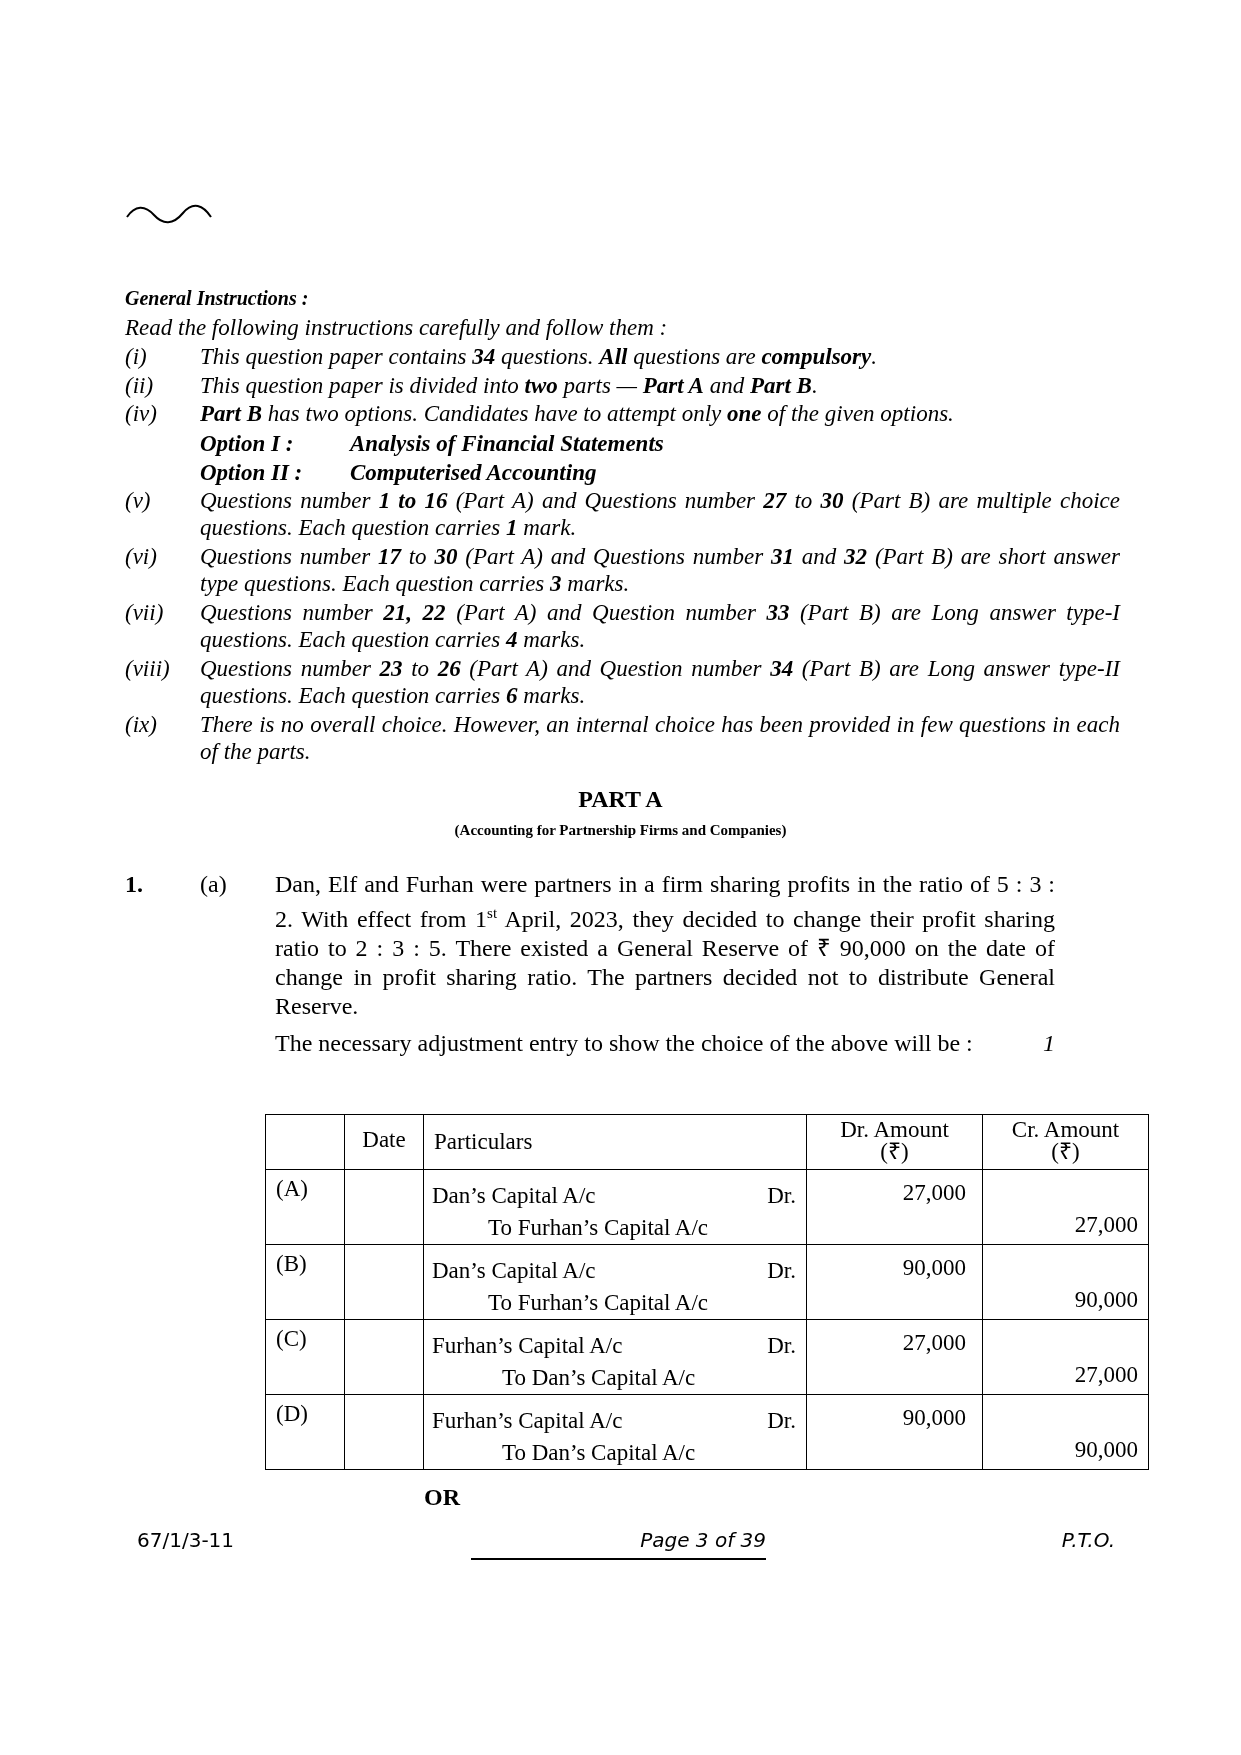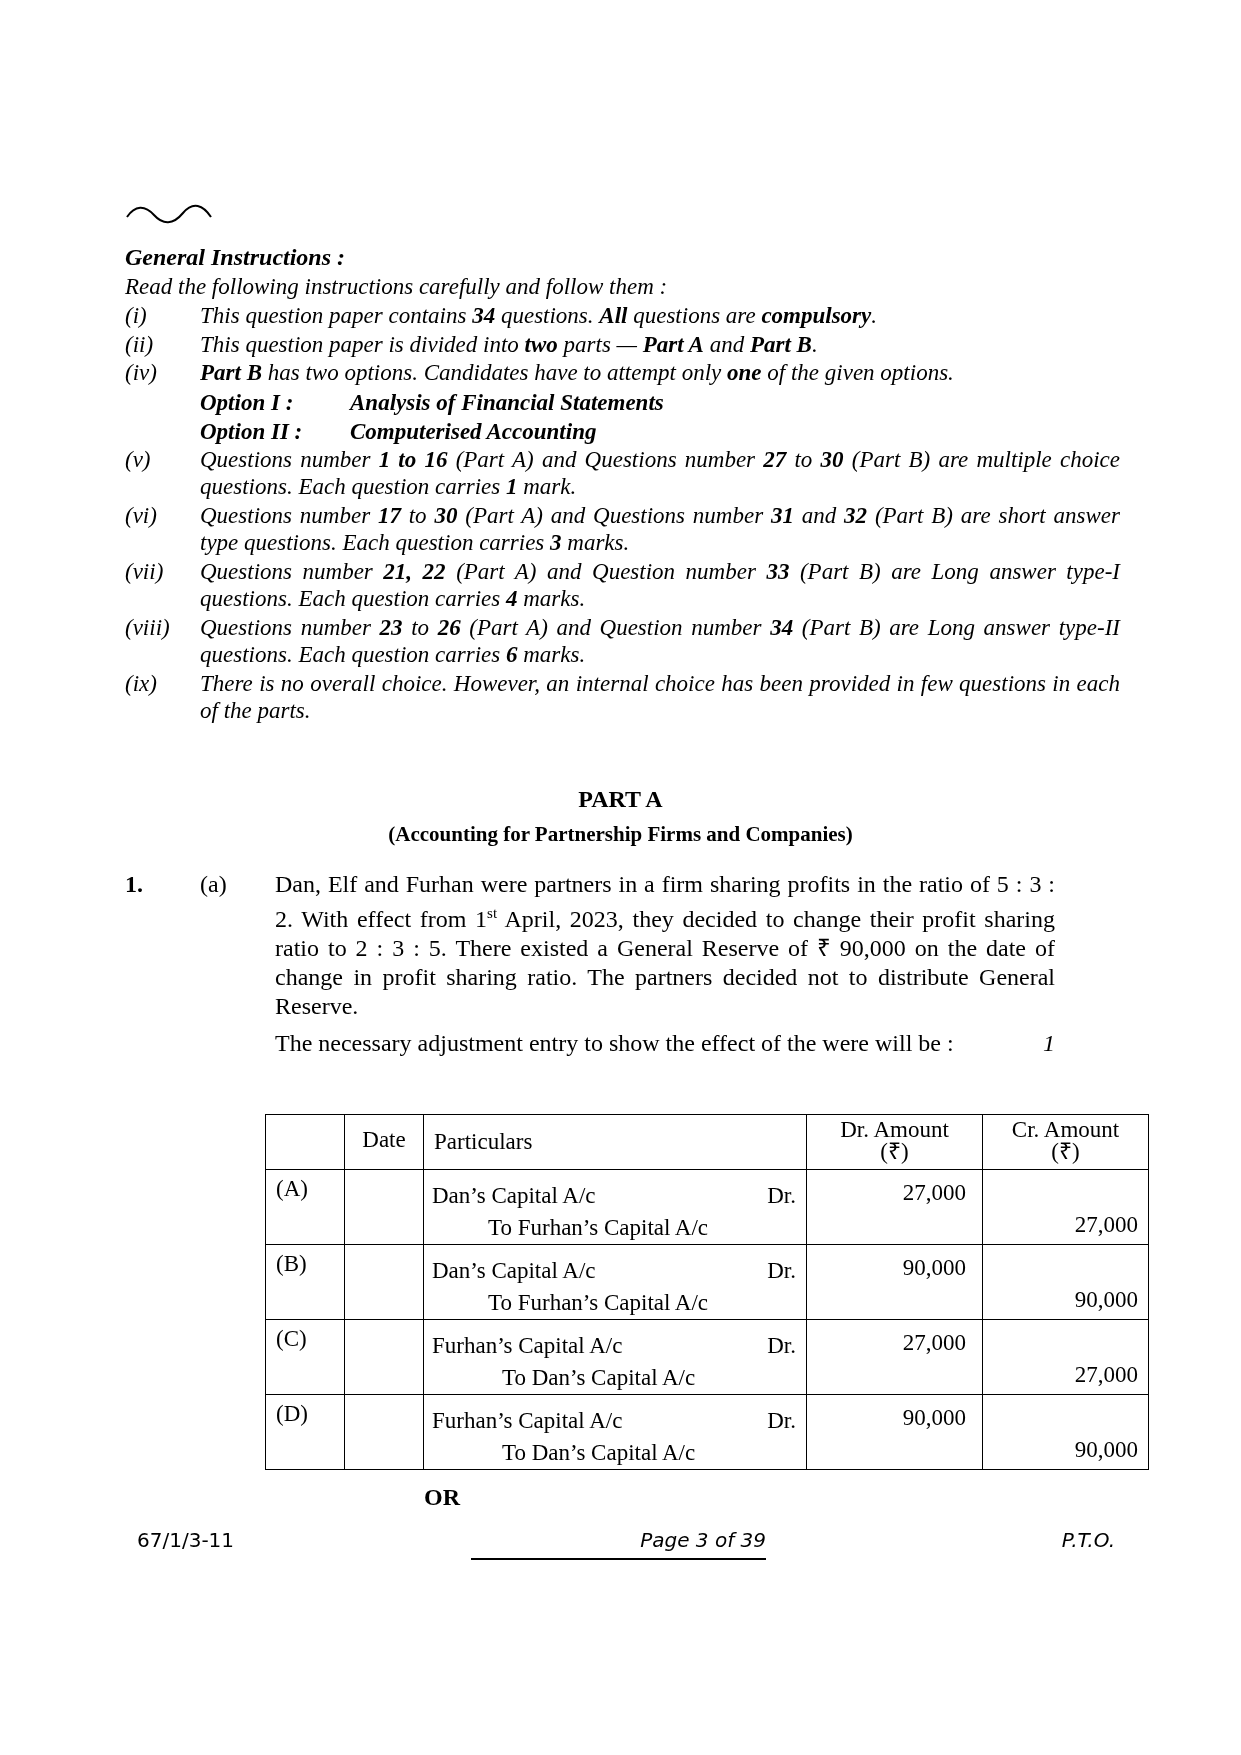--- a/index.html
+++ b/index.html
@@ -1,29 +1,29 @@
 <!DOCTYPE html>
 <html><head>
 <meta charset="utf-8">
 <style>
   html, body { margin: 0; padding: 0; background: #ffffff; }
   body { width: 1241px; height: 1755px; position: relative; overflow: hidden; color: #000; font-family: "DejaVu Serif", "Liberation Serif", serif; }
   .page { position: absolute; left: 0; top: 0; width: 1241px; height: 1755px; }
   .squiggle { position: absolute; left: 125px; top: 203px; width: 88px; height: 22px; }
   .instr { position: absolute; left: 125px; top: 243px; width: 995px; font-family: "Liberation Serif", serif; font-style: italic; font-size: 23px; line-height: 29px; }
-  .instr .head { font-weight: bold; font-size: 24px; }
+  .instr .head { font-weight: bold; font-size: 20px; margin-top: 41px; }
   .item { display: flex; }
   .item .num { width: 75px; flex: 0 0 75px; }
   .item .txt { flex: 1; text-align: justify; }
   .tight { line-height: 27px; margin-bottom: 2px; }
   .opt { padding-left: 75px; font-weight: bold; display: flex; }
   .opt .olabel { width: 150px; }
   b { font-weight: bold; }
   .partA { position: absolute; left: 0; width: 1241px; top: 786px; text-align: center; font-family: "Liberation Serif", serif; font-weight: bold; font-size: 24px; }
-  .partA-sub { position: absolute; left: 0; width: 1241px; top: 822px; text-align: center; font-family: "Liberation Serif", serif; font-weight: bold; font-size: 21px; }
+  .partA-sub { position: absolute; left: 0; width: 1241px; top: 822px; text-align: center; font-family: "Liberation Serif", serif; font-weight: bold; font-size: 15px; }
   .q1 { position: absolute; top: 870px; left: 125px; width: 930px; font-family: "Liberation Serif", serif; font-size: 24px; line-height: 29px; }
   .qnum { position: absolute; left: 0; top: 0; font-weight: bold; }
   .qsub { position: absolute; left: 75px; top: 0; }
   .qbody { margin-left: 150px; text-align: justify; }
   .qbody p { margin: 0; }
   .q-lead { margin-top: 8px !important; }
   .marks-row { display: flex; justify-content: space-between; }
   .marks { font-style: italic; }
   table.entries { position: absolute; left: 265px; top: 1114px; border-collapse: collapse; font-family: "Liberation Serif", serif; font-size: 23px; }
   table.entries td, table.entries th { border: 1.5px solid #000; padding: 0; vertical-align: top; }
@@ -104,21 +104,21 @@
   </div>
 
   <div class="partA">PART A</div>
   <div class="partA-sub">(Accounting for Partnership Firms and Companies)</div>
 
   <div class="q1">
     <span class="qnum">1.</span>
     <span class="qsub">(a)</span>
     <div class="qbody">
       <p><span>Dan, Elf and Furhan were partners in a firm sharing profits in the ratio of 5 : 3 : 2. With effect from 1</span><sup style="font-size:15px">st</sup><span> April, 2023, they decided to change their profit sharing ratio to 2 : 3 : 5. There existed a General Reserve of ₹ 90,000 on the date of change in profit sharing ratio. The partners decided not to distribute General Reserve.</span></p>
-      <p class="q-lead"><span>The necessary adjustment entry to show the effect of the were will be :</span></p>
+      <p class="q-lead"><span>The necessary adjustment entry to show the choice of the above will be :</span></p>
       <div class="marks-row" style="margin-top:-29px; justify-content:flex-end;">
         <span class="marks">1</span>
       </div>
     </div>
   </div>
 
   <table class="entries">
     <thead>
       <tr>
         <th class="c-opt"></th>

